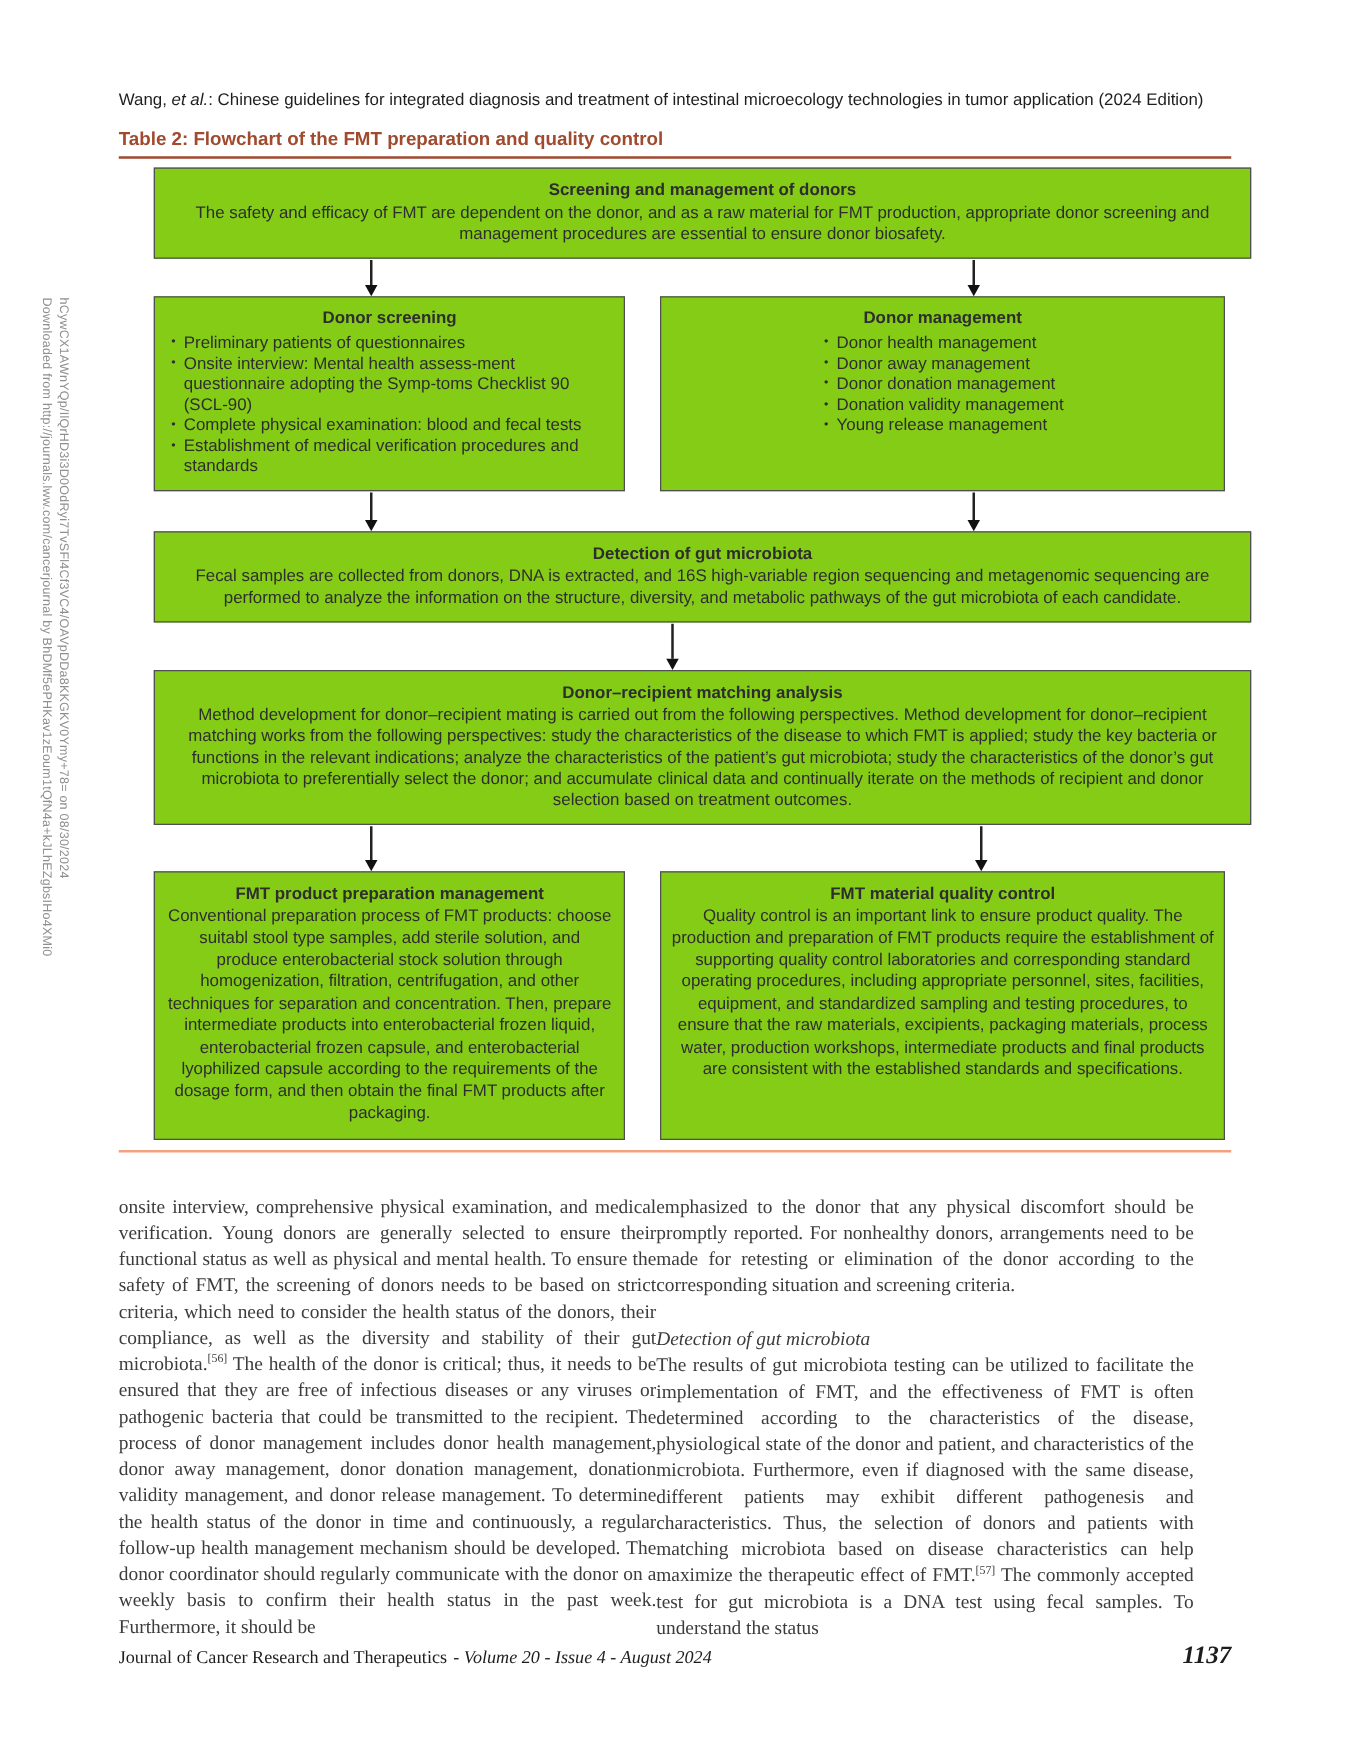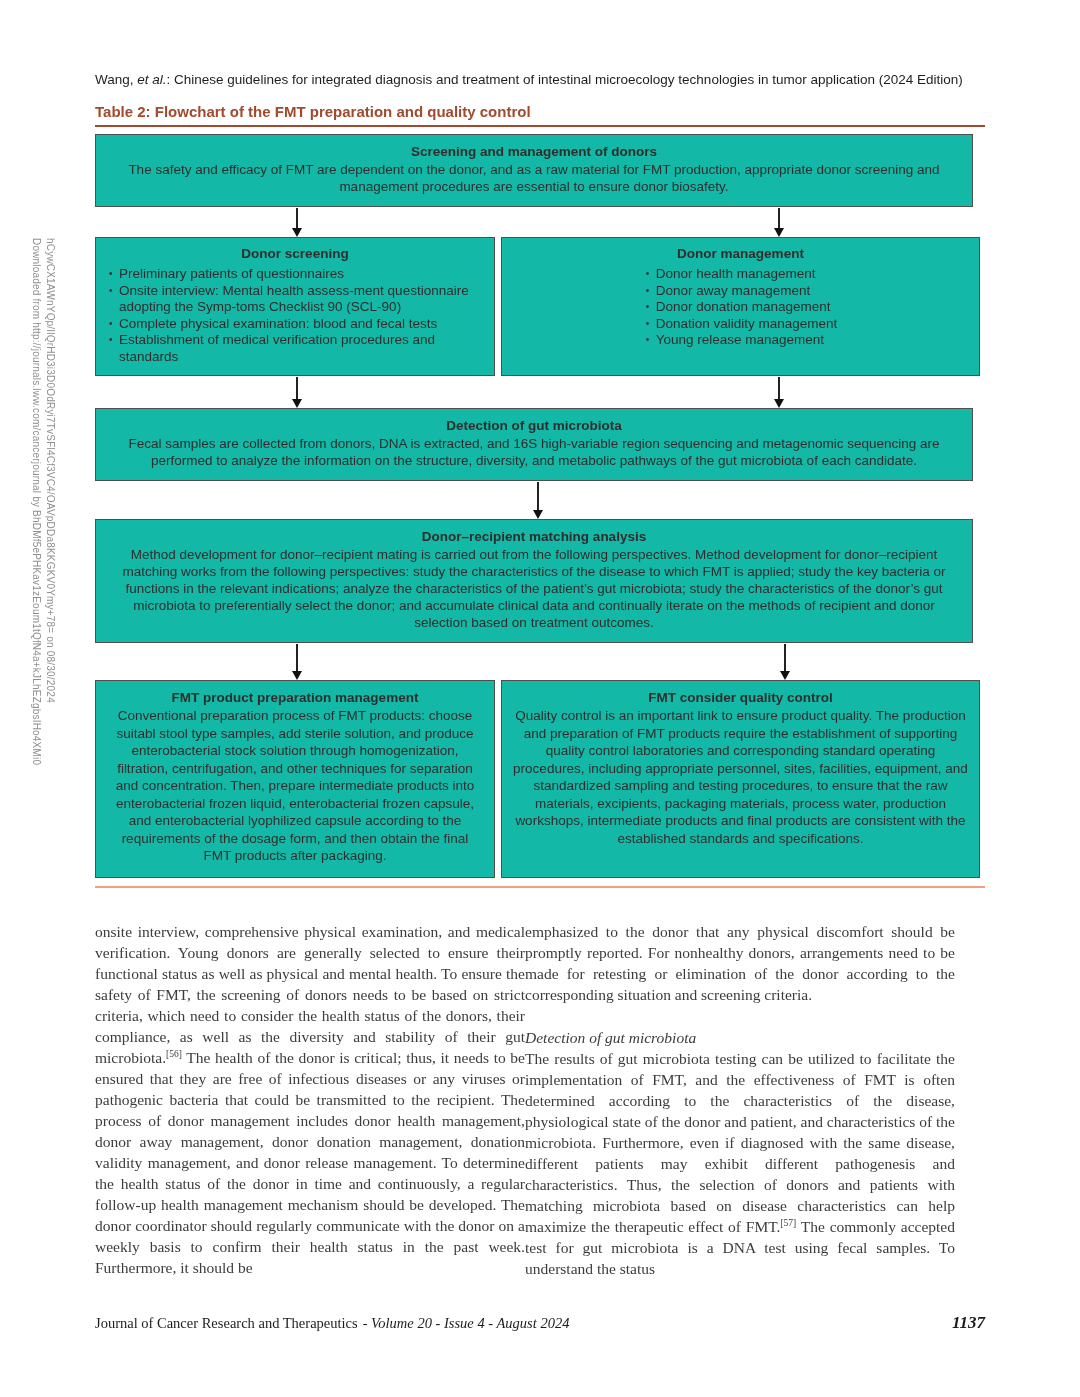--- a/index.html
+++ b/index.html
@@ -13,21 +13,21 @@
 
   .content{position:absolute;left:95px;top:72px;width:890px;}
 
   .running-head{font-size:13.5px;color:#1e1e1e;}
   .running-head em{font-style:italic;}
 
   .table-title{margin:16px 0 0;font-size:15px;font-weight:bold;color:#a04a2e;}
   .title-rule{border:none;border-top:2px solid #a04a2e;margin:5px 0 0;}
 
   .flowchart{margin-top:7px;font-size:13.5px;color:#2e2e2e;}
-  .box{border:1.5px solid #4f4f4f;background:#14b8a6;box-sizing:border-box;}
+  .box{border:1.5px solid #4f4f4f;background:#84cc16;box-sizing:border-box;margin-left:28px;}
   .box-title{font-weight:bold;text-align:center;font-size:13.5px;line-height:18px;}
   .box-text{line-height:17px;}
   .centered{text-align:center;}
 
   .box-full{width:878px;padding:8px 24px 11px;}
   .flow-row{display:flex;justify-content:space-between;width:885px;}
   .box-half-l{width:400px;padding:7px 11px 10px;}
   .box-half-r{width:479px;padding:7px 14px 10px;}
 
   .items{list-style:none;margin:3px 0 0;padding:0;line-height:16.5px;}
@@ -49,21 +49,21 @@
   .col{width:430px;text-align:justify;}
   .col p{margin:0;}
   .col p.gap-after{margin-bottom:22px;}
   .sub-heading{font-style:italic;margin:0;}
   sup.ref{font-size:9.5px;line-height:0;vertical-align:super;}
 
   .footer{position:absolute;left:95px;top:1313px;width:890px;display:flex;
           justify-content:space-between;align-items:baseline;
           font-family:"Liberation Serif",serif;font-size:14.5px;color:#1d1d1d;}
   .footer .issue{font-style:italic;margin-left:5px;}
-  .page-number{font-weight:bold;font-style:italic;font-size:17px;}
+  .page-number{font-weight:bold;font-style:italic;font-size:20px;}
 </style>
 </head>
 <body>
 
 <div class="page">
 
   <div class="watermark">
     <div>Downloaded from http://journals.lww.com/cancerjournal by BhDMf5ePHKav1zEoum1tQfN4a+kJLhEZgbsIHo4XMi0</div>
     <div>hCywCX1AWnYQp/IlQrHD3i3D0OdRyi7TvSFl4Cf3VC4/OAVpDDa8KKGKV0Ymy+78= on 08/30/2024</div>
   </div>
@@ -153,21 +153,21 @@
             <div class="arrow-head"></div>
           </div>
       </div>
 
       <div class="flow-row">
         <div class="box box-half-l centered" style="padding:8px 10px 12px">
           <div class="box-title">FMT product preparation management</div>
           <div class="box-text" style="line-height:17.5px">Conventional preparation process of FMT products: choose suitabl stool type samples, add sterile solution, and produce enterobacterial stock solution through homogenization, filtration, centrifugation, and other techniques for separation and concentration. Then, prepare intermediate products into enterobacterial frozen liquid, enterobacterial frozen capsule, and enterobacterial lyophilized capsule according to the requirements of the dosage form, and then obtain the final FMT products after packaging.</div>
         </div>
         <div class="box box-half-r centered" style="padding:8px 8px 12px">
-          <div class="box-title">FMT consider quality control</div>
+          <div class="box-title">FMT material quality control</div>
           <div class="box-text" style="line-height:17.5px">Quality control is an important link to ensure product quality. The production and preparation of FMT products require the establishment of supporting quality control laboratories and corresponding standard operating procedures, including appropriate personnel, sites, facilities, equipment, and standardized sampling and testing procedures, to ensure that the raw materials, excipients, packaging materials, process water, production workshops, intermediate products and final products are consistent with the established standards and specifications.</div>
         </div>
       </div>
 
     </div>
 
     <hr class="bottom-rule">
 
     <div class="columns">
       <div class="col">

